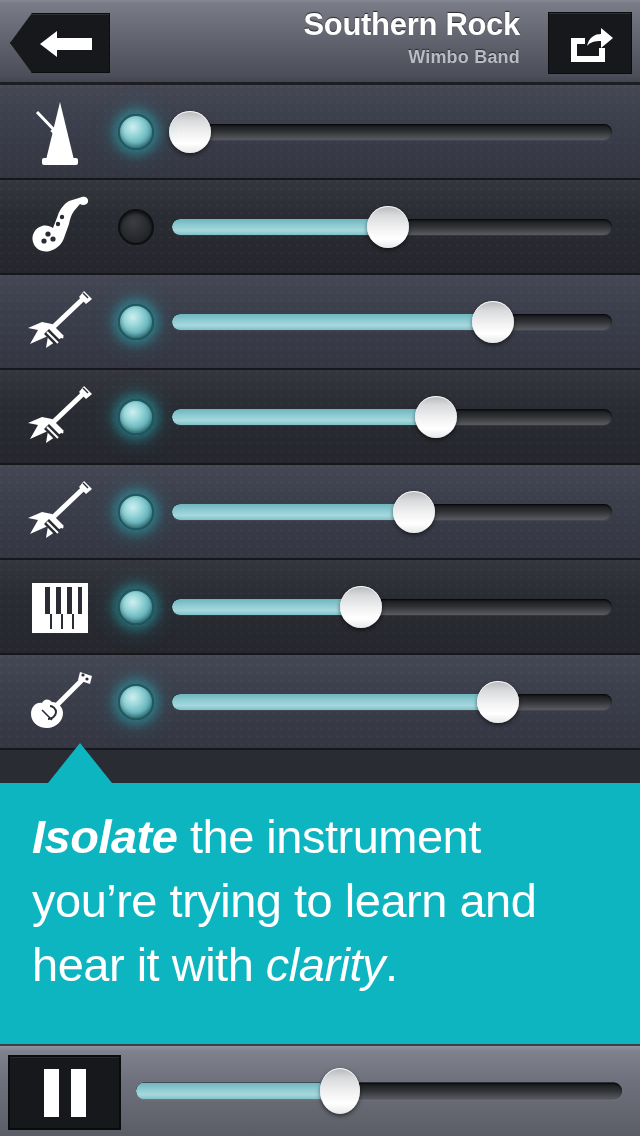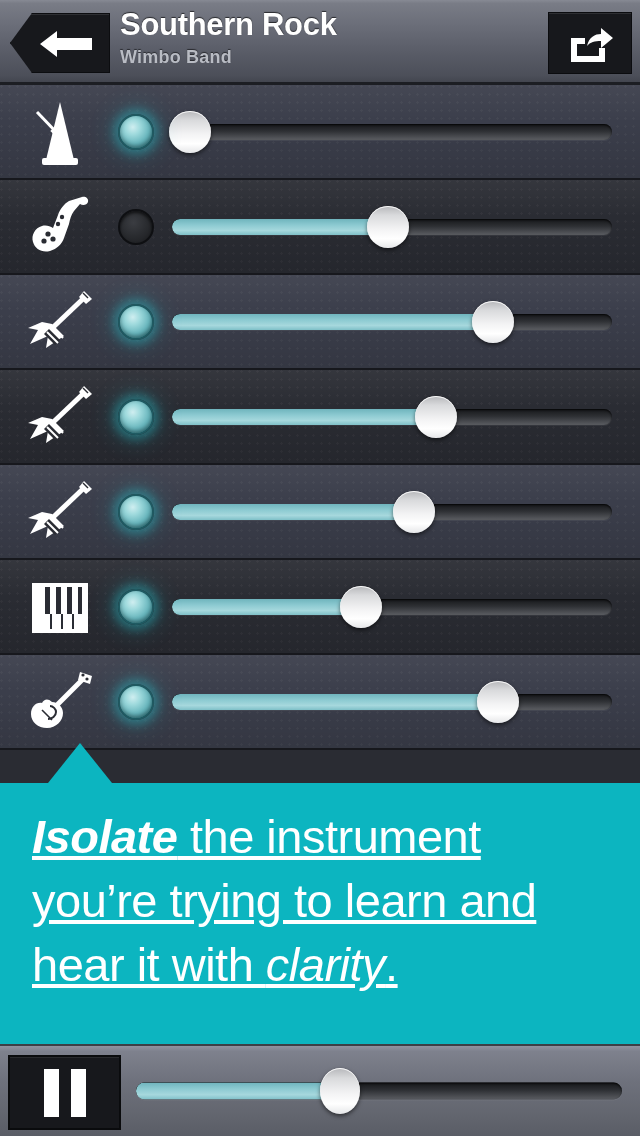--- a/index.html
+++ b/index.html
@@ -52,21 +52,21 @@
     top: 18px;
     width: 52px;
     height: 26px;
   }
 
   .titles {
     position: absolute;
     left: 120px;
     right: 120px;
     top: 6px;
-    text-align: left;
+    text-align: right;
   }
   .title-main {
     font-size: 31px;
     font-weight: bold;
     color: #ffffff;
     letter-spacing: -0.3px;
     text-shadow: 0 -1px 1px rgba(0,0,0,0.65);
     line-height: 38px;
     white-space: nowrap;
   }
@@ -220,21 +220,20 @@
   .callout-text {
     position: absolute;
     left: 32px;
     right: 24px;
     top: 22px;
     color: #ffffff;
     font-size: 47px;
     line-height: 64px;
     letter-spacing: -0.5px;
     font-weight: 300;
-    text-decoration: underline;
   }
   .callout-text .em-bold { font-weight: bold; font-style: italic; }
   .callout-text .em-ital { font-style: italic; }
 
   
   .gap-strip {
     position: absolute;
     left: 0;
     top: 1045px;
     width: 640px;

